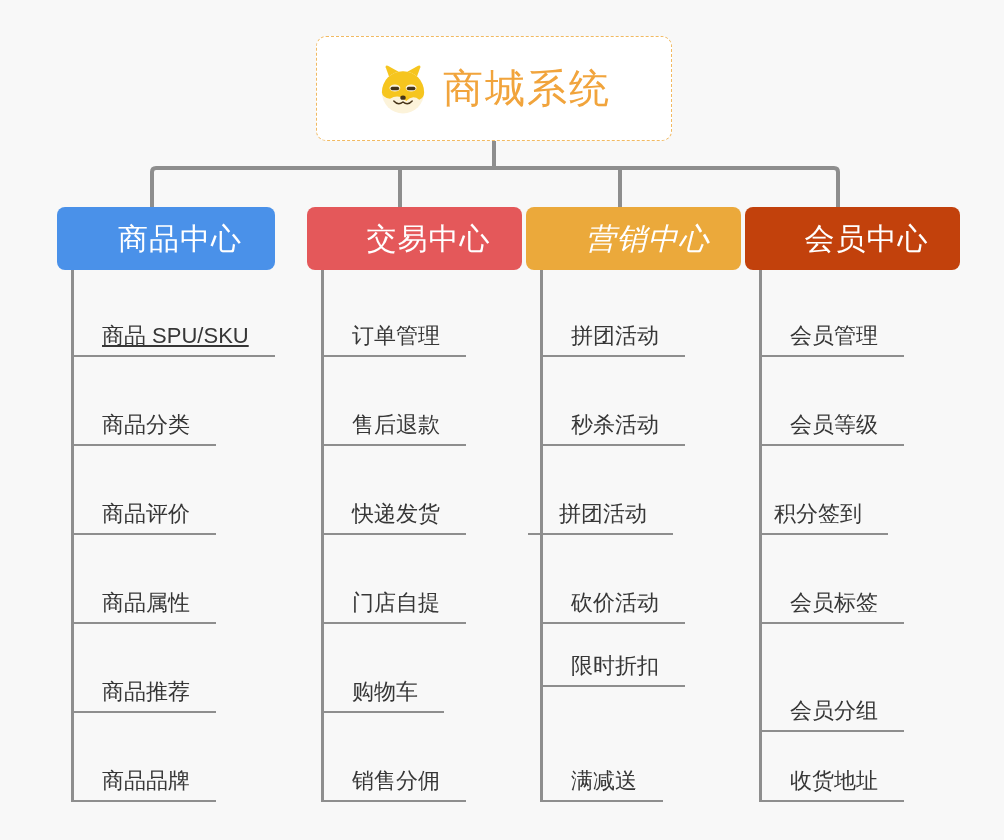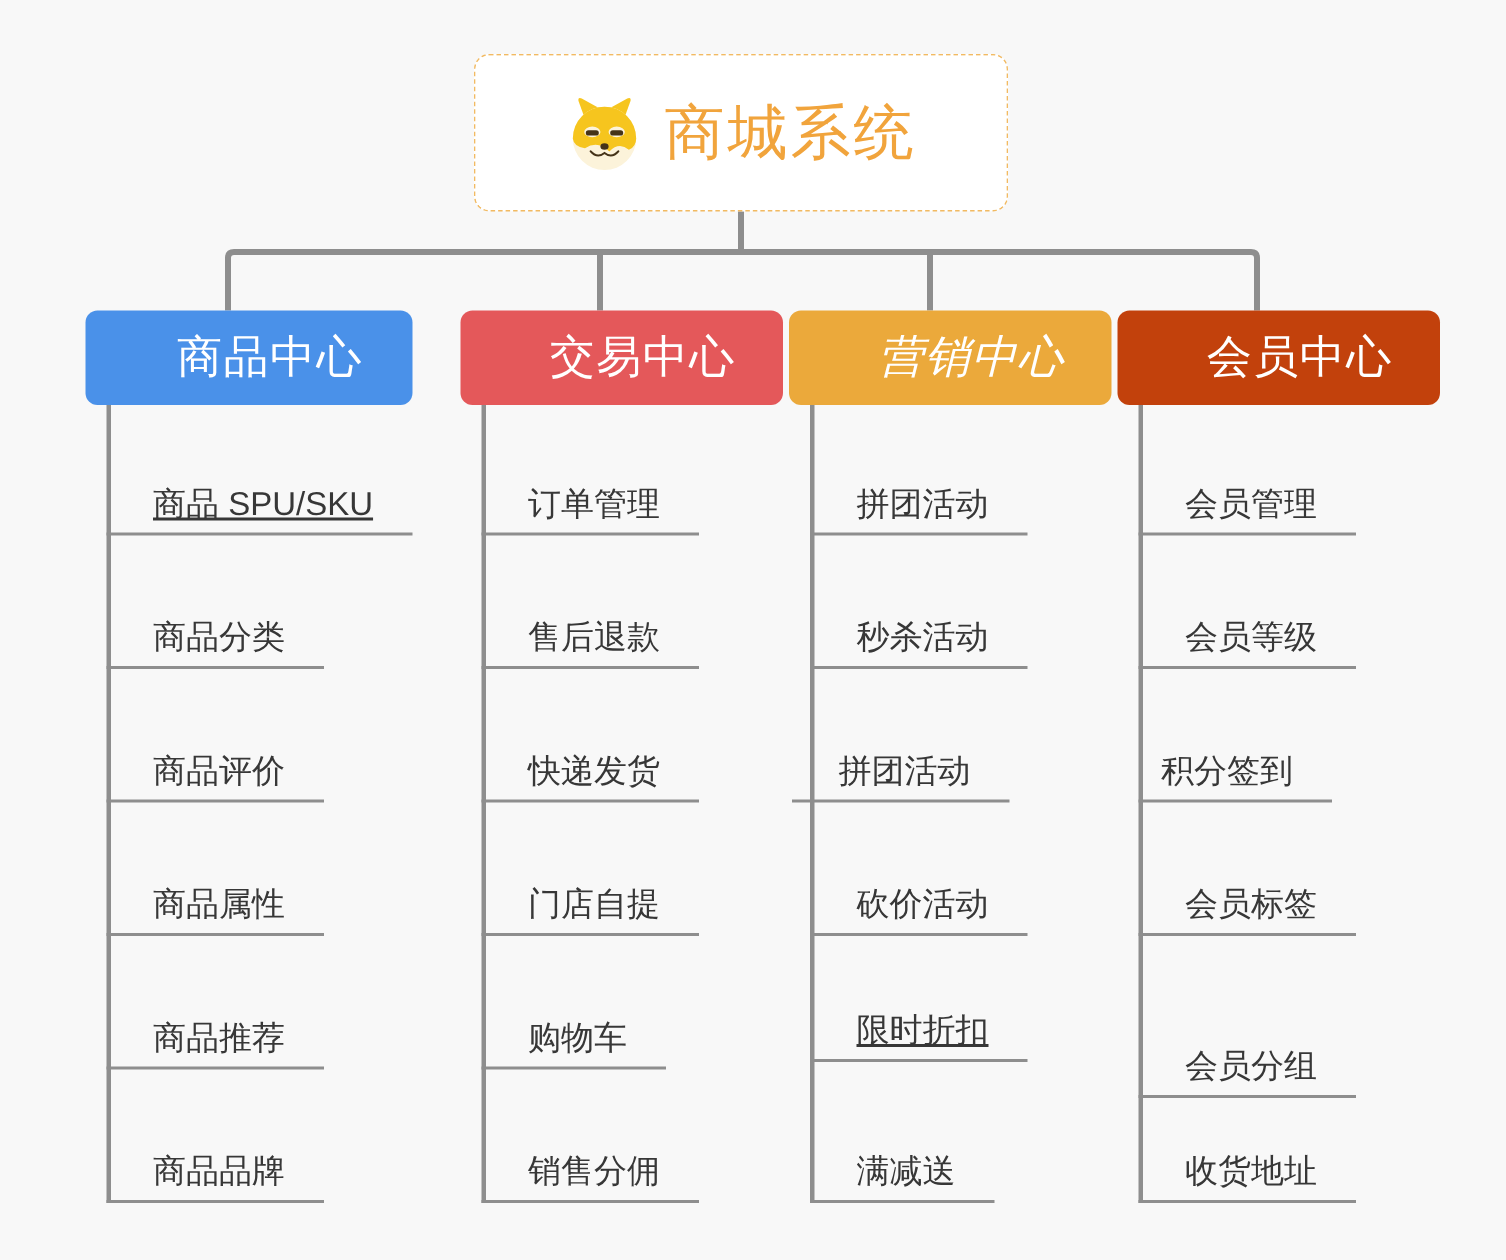--- a/index.html
+++ b/index.html
@@ -116,21 +116,21 @@
       <div class="leaf-node" style="left: 321px; top: 501px;">快递发货</div>
       <div class="leaf-node" style="left: 321px; top: 590px;">门店自提</div>
       <div class="leaf-node" style="left: 321px; top: 679px;">购物车</div>
       <div class="leaf-node" style="left: 321px; top: 768px;">销售分佣</div>
       <div class="branch-node" style="left: 526px; width: 187px; background: rgb(235, 169, 59); font-style: italic;">营销中心</div>
       <div class="column-trunk" style="left: 540px;"></div>
       <div class="leaf-node" style="left: 540px; top: 323px;">拼团活动</div>
       <div class="leaf-node" style="left: 540px; top: 412px;">秒杀活动</div>
       <div class="leaf-node" style="left: 528px; top: 501px;">拼团活动</div>
       <div class="leaf-node" style="left: 540px; top: 590px;">砍价活动</div>
-      <div class="leaf-node" style="left: 540px; top: 674px; text-decoration: underline;">限时折扣</div>
+      <div class="leaf-node" style="left: 540px; top: 653px;">限时折扣</div>
       <div class="leaf-node" style="left: 540px; top: 768px;">满减送</div>
       <div class="branch-node" style="left: 745px; width: 187px; background: #c2410c;">会员中心</div>
       <div class="column-trunk" style="left: 759px;"></div>
       <div class="leaf-node" style="left: 759px; top: 323px;">会员管理</div>
       <div class="leaf-node" style="left: 759px; top: 412px;">会员等级</div>
       <div class="leaf-node" style="left: 759px; top: 501px; padding-left: 15px;">积分签到</div>
       <div class="leaf-node" style="left: 759px; top: 590px;">会员标签</div>
       <div class="leaf-node" style="left: 759px; top: 679px; margin-top: 19px;">会员分组</div>
       <div class="leaf-node" style="left: 759px; top: 768px;">收货地址</div>
     </div>

